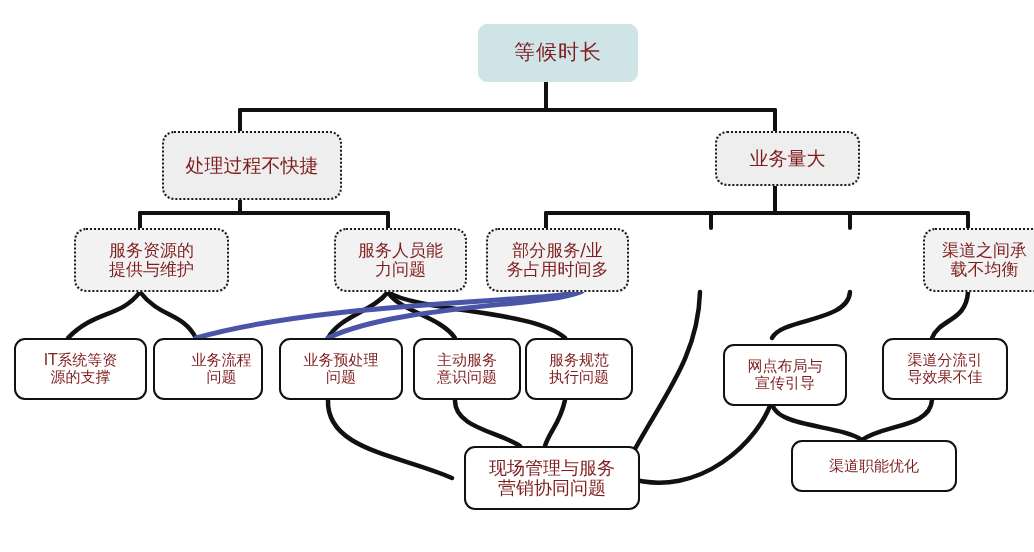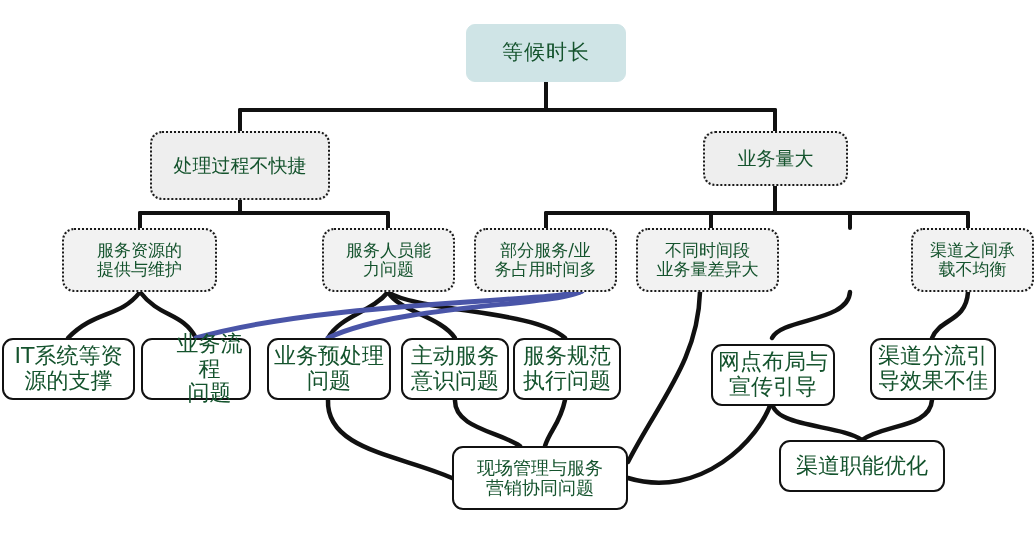--- a/index.html
+++ b/index.html
@@ -22,24 +22,25 @@
     height: 552px;
     pointer-events: none;
   }
   .node {
     position: absolute;
     box-sizing: border-box;
     display: flex;
     align-items: center;
     justify-content: center;
     text-align: center;
-    color: #14532d;
+    color: #7f1d1d;
     line-height: 1.12;
     white-space: pre-line;
     z-index: 5;
+    margin-left: 12px;
   }
   .node.root {
     background: #cfe4e6;
     border: 1px solid #cfe4e6;
     border-radius: 9px;
     font-size: 21px;
     letter-spacing: 1px;
   }
   .node.cause {
     background: #eeeeee;
@@ -50,21 +51,21 @@
   .node.sub {
     background: #f2f2f2;
     border: 2.5px dotted #1a1a1a;
     border-radius: 12px;
     font-size: 17px;
   }
   .node.leaf {
     background: #ffffff;
     border: 2.5px solid #111111;
     border-radius: 11px;
-    font-size: 22px;
+    font-size: 15px;
   }
   .node.leaf.wide {
     font-size: 18px;
   }
 </style>
 </head>
 <body>
 
 <div id="canvas">
 
@@ -124,22 +125,20 @@
 
   <div class="node cause" style="left:150px; top:131px; width:180px; height:69px;">处理过程不快捷</div>
   <div class="node cause" style="left:703px; top:131px; width:145px; height:55px;">业务量大</div>
 
   <div class="node sub" style="left:62px; top:228px; width:155px; height:64px;">服务资源的
 提供与维护</div>
   <div class="node sub" style="left:474px; top:228px; width:143px; height:64px;">部分服务/业
 务占用时间多</div>
   <div class="node sub" style="left:322px; top:228px; width:133px; height:64px;">服务人员能
 力问题</div>
-  <div class="node sub" style="left:636px; top:228px; width:143px; height:64px;">不同时间段
-业务量差异大</div>
   <div class="node sub" style="left:911px; top:228px; width:123px; height:64px;">渠道之间承
 载不均衡</div>
 
   <div class="node leaf" style="left:2px; top:338px; width:133px; height:62px;">IT系统等资
 源的支撑</div>
   <div class="node leaf" style="left:141px; top:338px; width:110px; height:62px;padding-left:27px;">业务流程
 问题</div>
   <div class="node leaf" style="left:267px; top:338px; width:124px; height:62px;">业务预处理
 问题</div>
   <div class="node leaf" style="left:401px; top:338px; width:108px; height:62px;">主动服务

